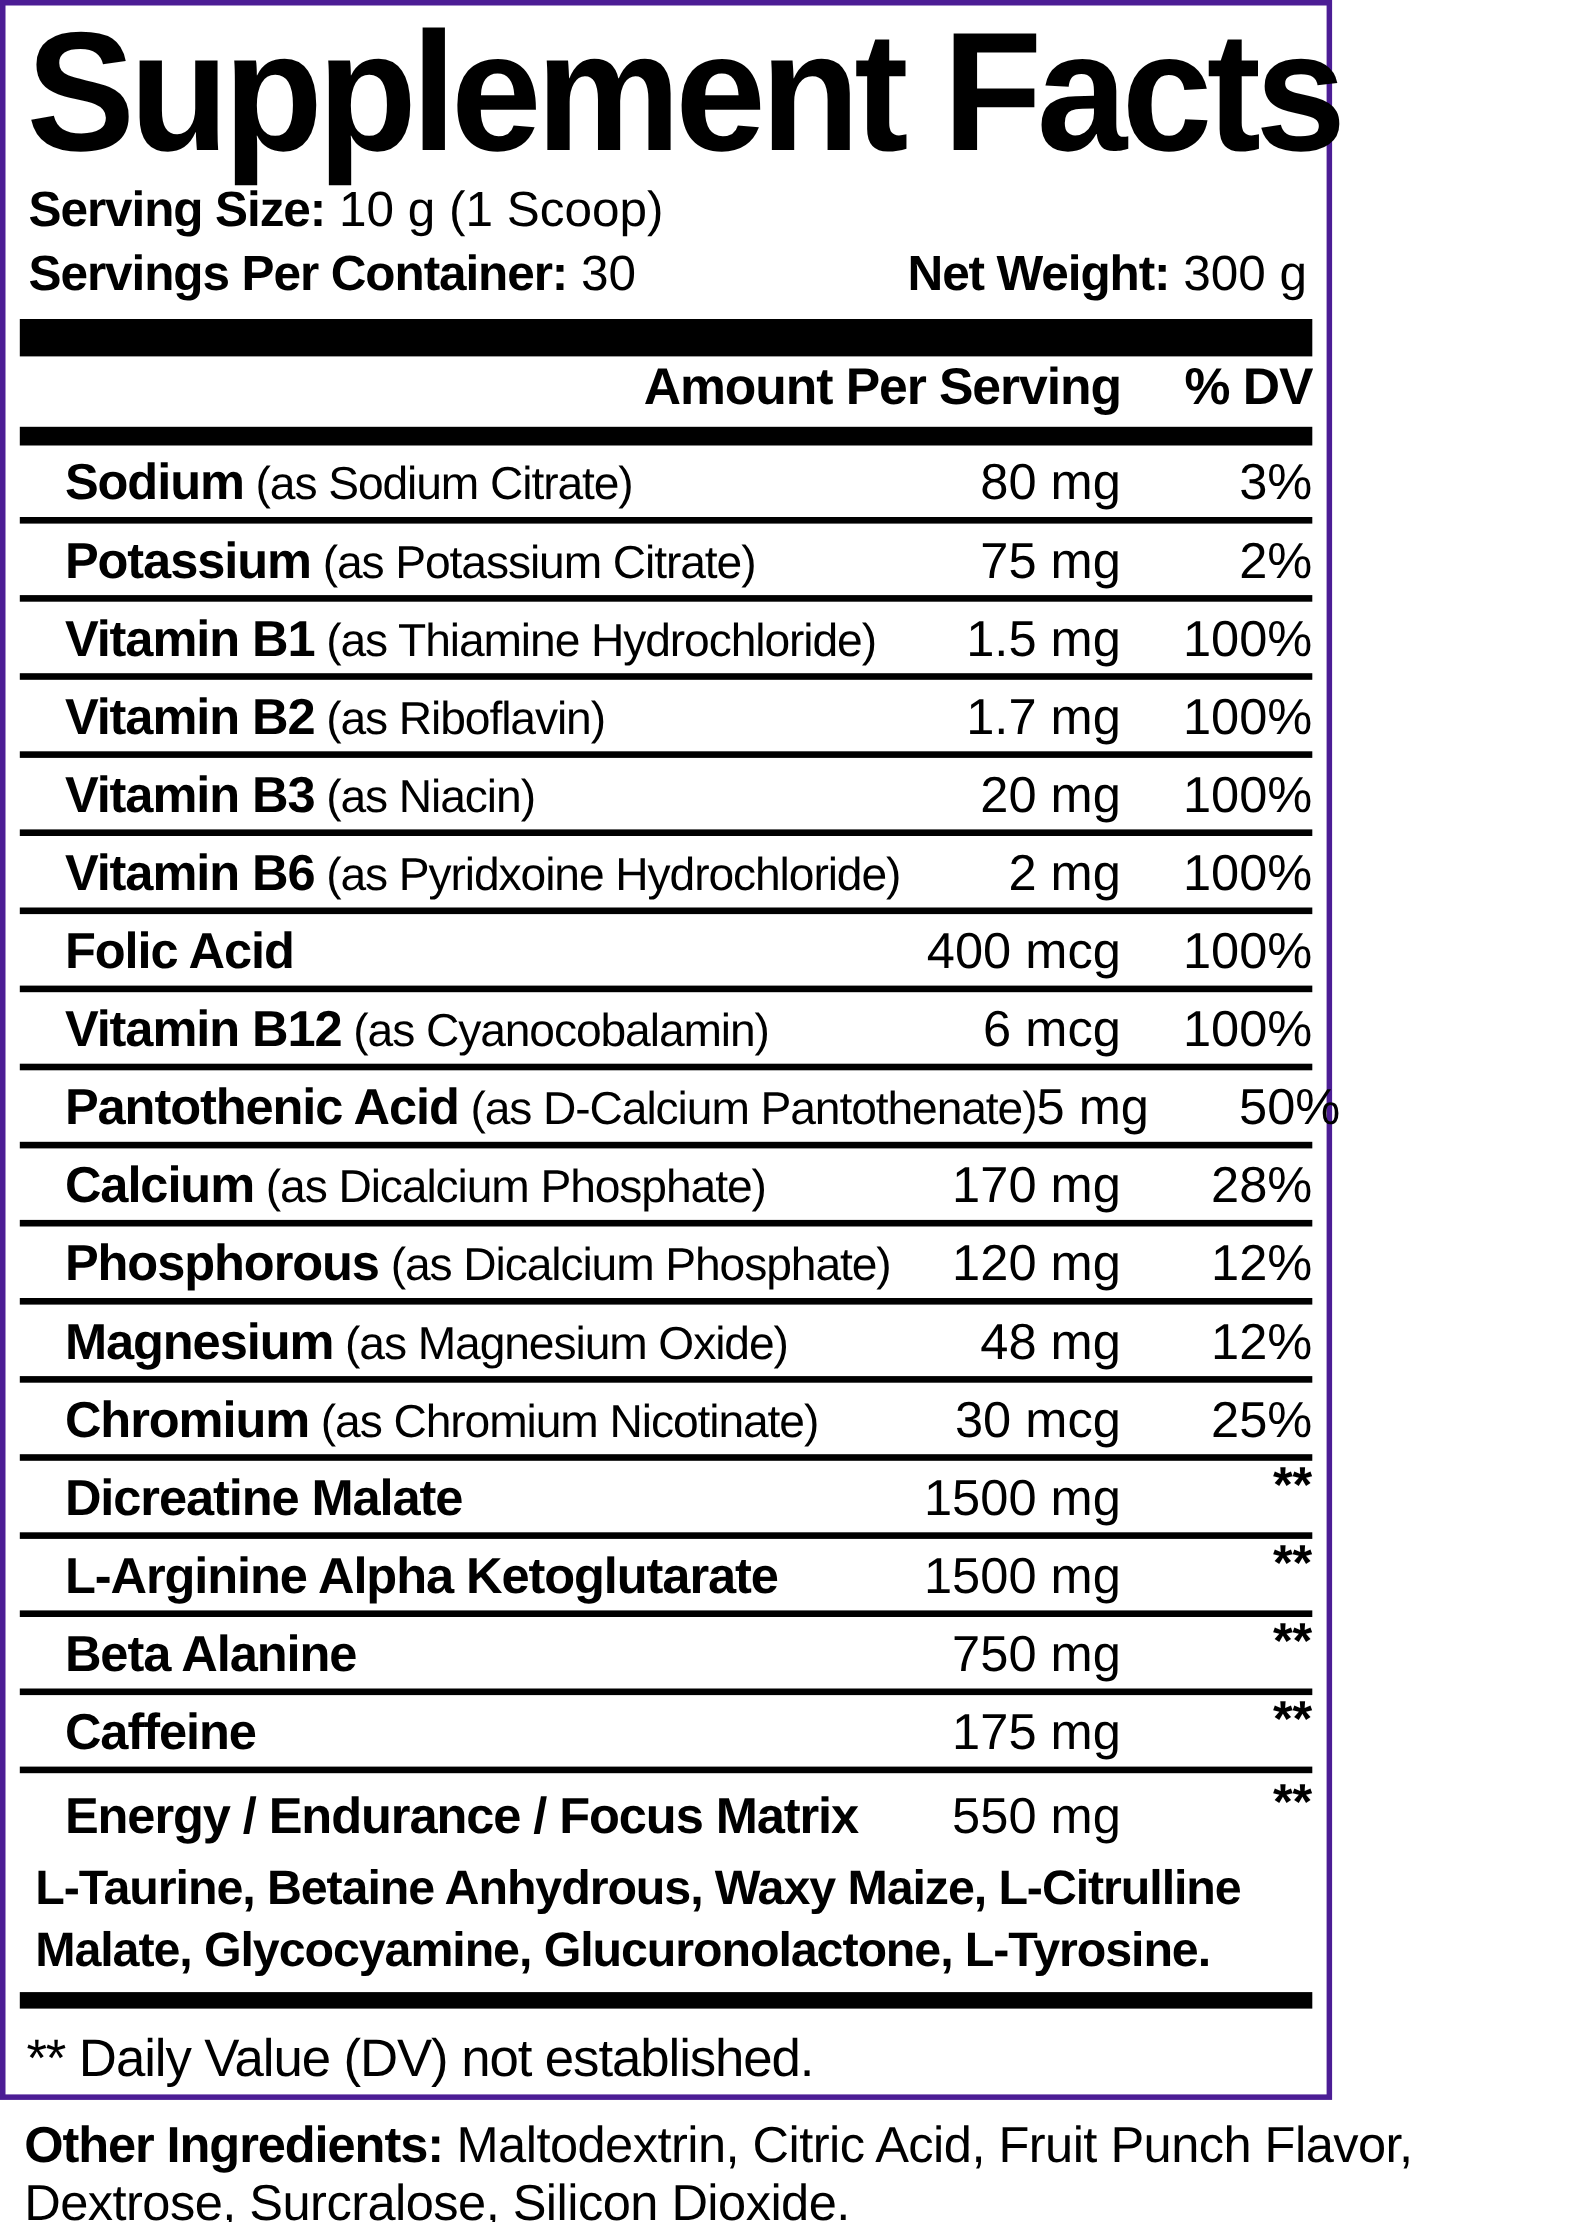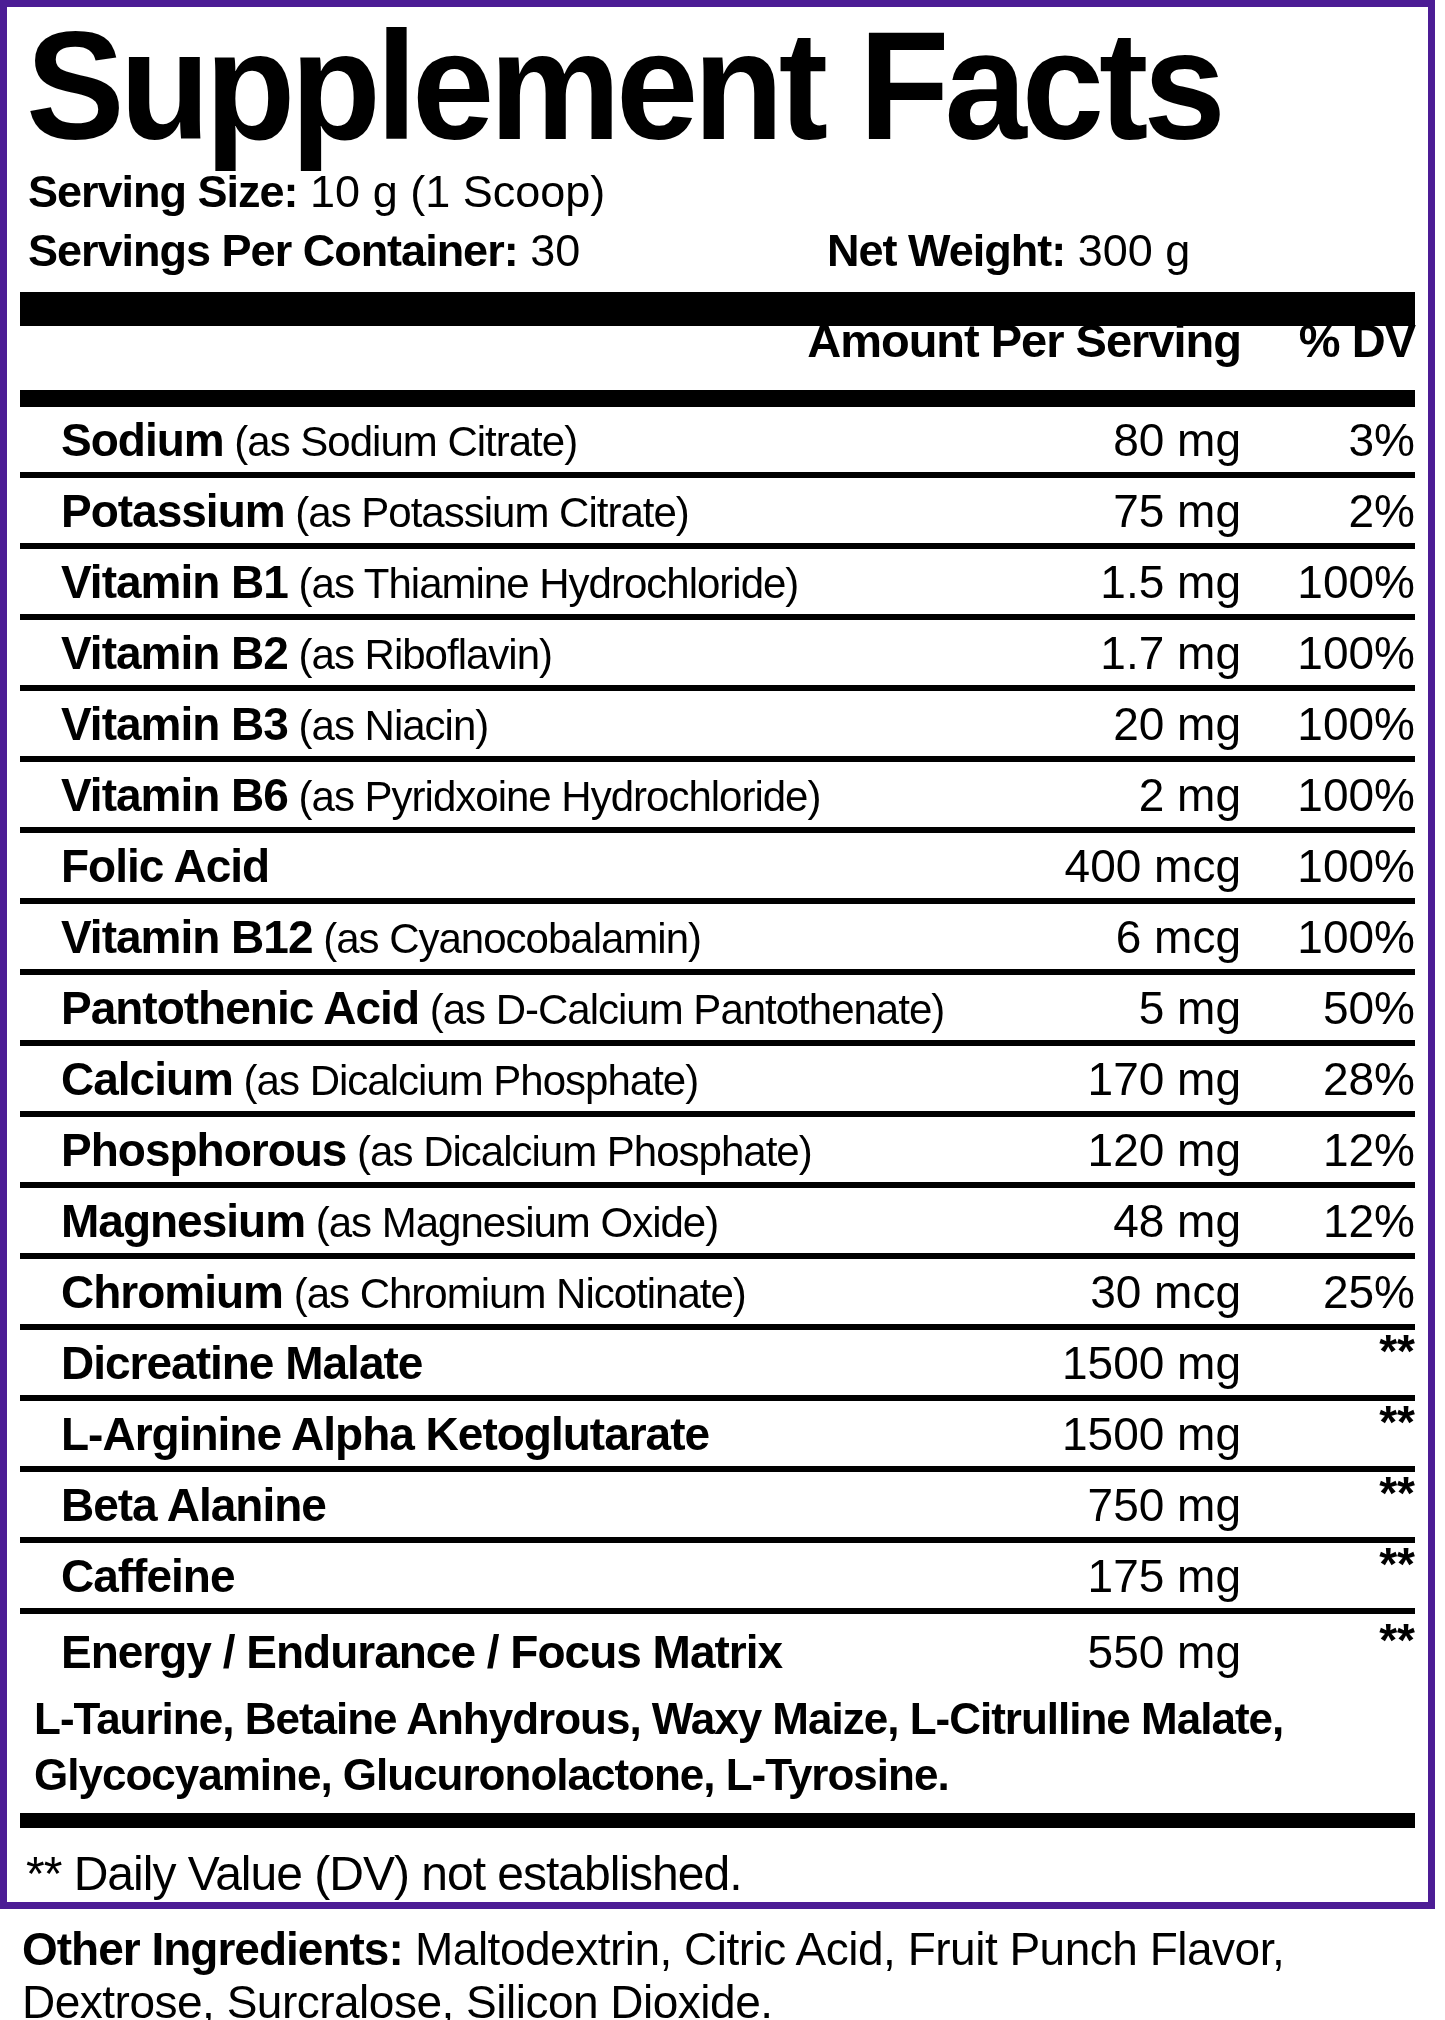--- a/index.html
+++ b/index.html
@@ -4,23 +4,23 @@
 <style>
   * { box-sizing: border-box; margin: 0; padding: 0; }
   html, body {
     width: 1445px; height: 2020px;
     background: #ffffff;
     color: #000000;
     font-family: "Liberation Sans", "DejaVu Sans", sans-serif;
     overflow: hidden;
   }
   .label-box {
-    width: 1435px;
+    width: 1211px;
     height: 1909px;
-    border: 7px solid #4c1d95;
+    border: 5px solid #4c1d95;
     padding: 0 13px;
     background: #fff;
   }
   .title {
     font-size: 148px;
     font-weight: bold;
     letter-spacing: -5px;
     line-height: 1.0;
     margin: 2px 0 6px 6px;
     white-space: nowrap;
@@ -39,21 +39,21 @@
   .bar { background: #000; width: 100%; }
   .bar-1 { height: 34px; margin-top: 12px; }
   .bar-2 { height: 17px; }
   .bar-3 { height: 15px; }
   .thead {
     display: flex;
     align-items: flex-end;
     font-weight: bold;
     font-size: 47px;
     height: 64px;
-    padding-bottom: 22px;
+    padding-bottom: 10px;
     letter-spacing: -1px;
   }
   .amount-head { flex: 1 1 auto; text-align: right; }
   .dv-head { width: 174px; text-align: right; flex: 0 0 auto; }
   .rows { width: 100%; }
   .row {
     display: flex;
     align-items: center;
     min-height: 71px;
     border-bottom: 6px solid #000;

